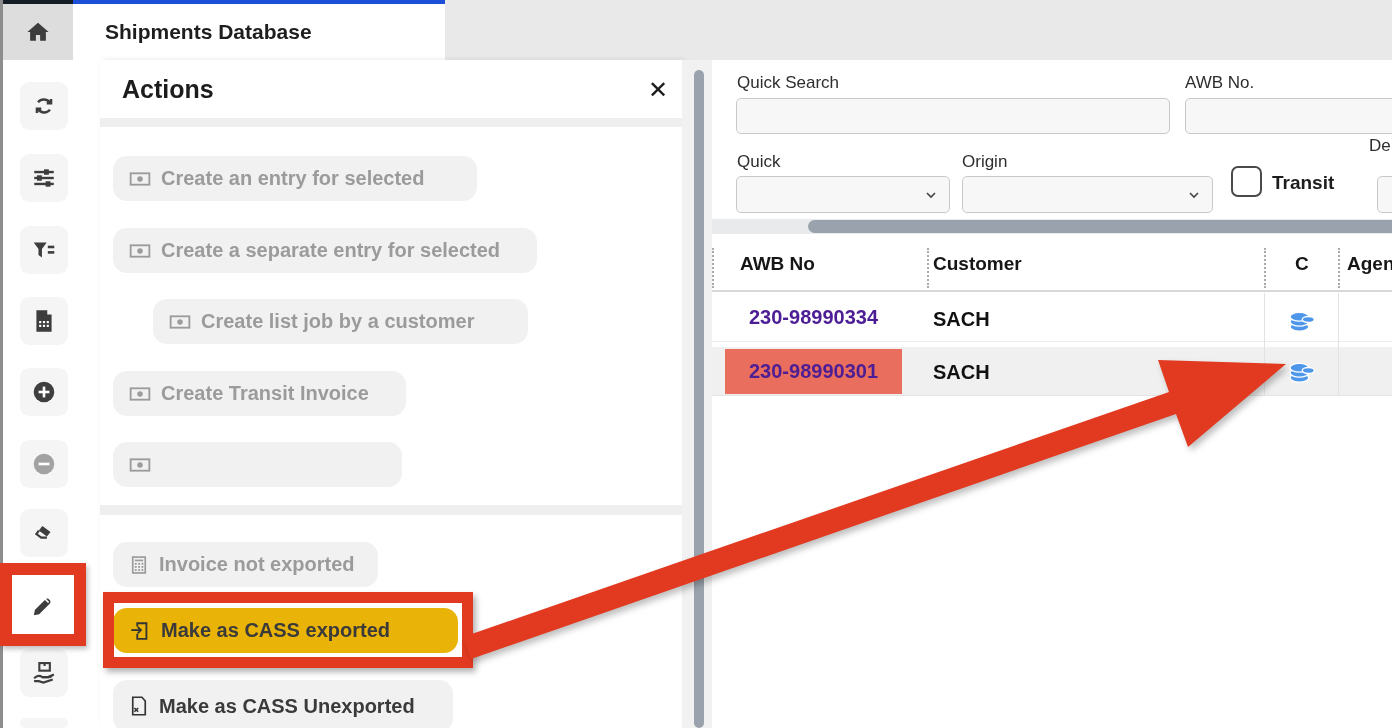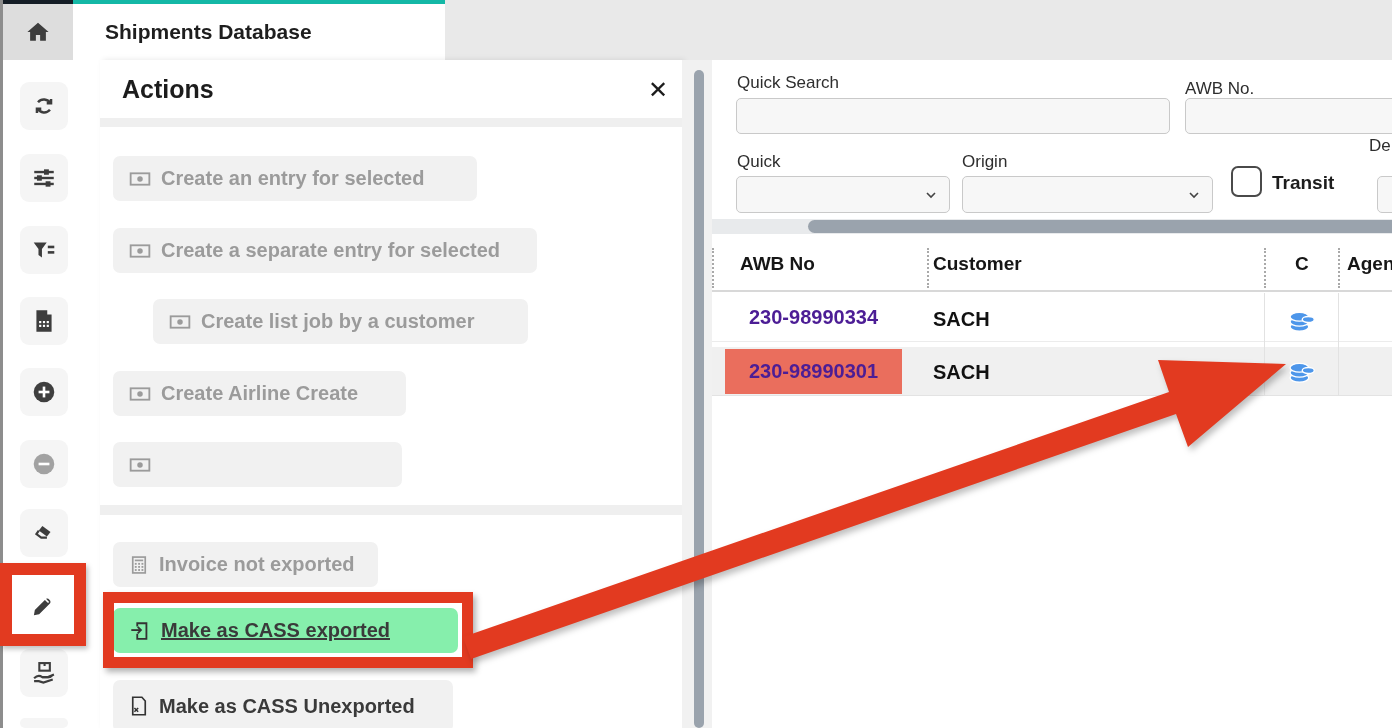--- a/index.html
+++ b/index.html
@@ -8,31 +8,31 @@
     background:#ffffff;
     font-family:"Liberation Sans","DejaVu Sans",sans-serif;
     color:#222;
   }
   .abs{position:absolute;}
   
   .topbar{left:0;top:0;width:1392px;height:60px;background:#e9e9e9;}
   .top-dark-line{left:0;top:0;width:73px;height:4px;background:#141d26;}
   .left-edge{left:0;top:0;width:3px;height:728px;background:#8d8d8d;z-index:40;}
   .home-btn{left:3px;top:4px;width:70px;height:56px;background:#dddddd;display:flex;align-items:center;justify-content:center;cursor:pointer;}
-  .tab{left:73px;top:0;width:372px;height:60px;background:#ffffff;border-top:4px solid #14b8a6;box-sizing:border-box;display:flex;align-items:center;padding-left:32px;}
+  .tab{left:73px;top:0;width:372px;height:60px;background:#ffffff;border-top:4px solid #1d4ed8;box-sizing:border-box;display:flex;align-items:center;padding-left:32px;}
   .tab-title{font-size:21px;font-weight:bold;color:#1e1e1e;}
   
   .sidebar{left:0;top:60px;width:88px;height:668px;background:#ffffff;}
   .side-btn{left:20px;width:48px;height:48px;background:#f5f5f5;border-radius:9px;display:flex;align-items:center;justify-content:center;cursor:pointer;}
   
   .panel{left:100px;top:60px;width:582px;height:668px;background:#ffffff;box-shadow:3px 0 6px rgba(0,0,0,0.10);}
   .panel-title{left:22px;top:15px;font-size:25px;font-weight:bold;color:#1c1c1c;}
   .panel-close{left:548px;top:16px;font-size:24px;font-weight:bold;color:#1c1c1c;cursor:pointer;}
   .panel-divider{left:0;width:582px;background:#efefef;}
-  .act-btn{left:13px;height:45px;background:#f1f1f1;border-radius:7px;display:flex;align-items:center;padding:0 16px;box-sizing:border-box;font-size:20px;font-weight:bold;color:#9b9b9b;cursor:pointer;white-space:nowrap;}
+  .act-btn{left:13px;height:45px;background:#f1f1f1;border-radius:14px;display:flex;align-items:center;padding:0 16px;box-sizing:border-box;font-size:20px;font-weight:bold;color:#9b9b9b;cursor:pointer;white-space:nowrap;}
   .act-btn .ic{margin-right:10px;display:flex;}
   .act-btn.enabled{color:#3a3a3a;}
   
   .red-box-pencil{left:0px;top:563px;width:86px;height:83px;background:#ffffff;border:12px solid #e23a20;box-sizing:border-box;display:flex;align-items:center;justify-content:center;z-index:50;box-shadow:2px 3px 5px rgba(0,0,0,0.25);}
   .red-box-btn{left:103px;top:592px;width:370px;height:76px;border:11px solid #e23a20;box-sizing:border-box;z-index:50;box-shadow:3px 4px 6px rgba(0,0,0,0.3);pointer-events:none;}
   
   .v-gap{left:682px;top:60px;width:30px;height:668px;background:#f1f1f1;}
   .v-thumb{left:694px;top:70px;width:10px;height:658px;background:#9aa3ad;border-radius:6px;}
   
   .rpanel{left:712px;top:60px;width:680px;height:668px;background:#ffffff;}
@@ -201,21 +201,21 @@
       </span>
     <span>Create list job by a customer</span>
   </div>
   <div class="abs act-btn" style="top:311px;width:293px;">
     <span class="ic">
         <svg width="22" height="22" viewBox="0 0 24 24" fill="none" stroke="#9b9b9b" stroke-width="2">
           <rect x="1.8" y="5.8" width="20.4" height="12.4"></rect>
           <circle cx="12" cy="12" r="3" fill="#9b9b9b" stroke="none"></circle>
         </svg>
       </span>
-    <span>Create Airline Create</span>
+    <span>Create Transit Invoice</span>
   </div>
   <div class="abs act-btn" style="top:382px;width:289px;">
     <span class="ic">
         <svg width="22" height="22" viewBox="0 0 24 24" fill="none" stroke="#9b9b9b" stroke-width="2">
           <rect x="1.8" y="5.8" width="20.4" height="12.4"></rect>
           <circle cx="12" cy="12" r="3" fill="#9b9b9b" stroke="none"></circle>
         </svg>
       </span>
   </div>
 
@@ -235,21 +235,21 @@
             <rect x="15" y="13.2" width="2.2" height="2.2"></rect>
             <rect x="7" y="16.9" width="2.2" height="2.2"></rect>
             <rect x="11" y="16.9" width="2.2" height="2.2"></rect>
             <rect x="15" y="16.9" width="2.2" height="2.2"></rect>
           </g>
         </svg>
       </span>
     <span>Invoice not exported</span>
   </div>
 
-  <div class="abs act-btn enabled" style="top:548px;width:345px;background:#86efac;text-decoration:underline;">
+  <div class="abs act-btn enabled" style="top:548px;width:345px;background:#eab308;">
     <span class="ic">
         <svg width="22" height="22" viewBox="0 0 24 24" fill="none" stroke="#333" stroke-width="2">
           <path d="M9 7V3.5h10v17H9V15"></path>
           <line x1="2.5" y1="11" x2="13" y2="11"></line>
           <path d="M9.5 7.5 13 11l-3.5 3.5" fill="none"></path>
         </svg>
       </span>
     <span>Make as CASS exported</span>
   </div>
 
@@ -267,21 +267,21 @@
 <div class="abs red-box-btn"></div>
 
 <div class="abs v-gap"></div>
 <div class="abs v-thumb"></div>
 
 <div class="abs rpanel"></div>
 
 <div class="abs flabel" style="left:737px;top:73px;">Quick Search</div>
 <input class="abs finput" style="left: 736px; top: 98px; width: 434px;" value="">
 
-<div class="abs flabel" style="left:1185px;top:73px;margin-top:6px;">AWB No.</div>
+<div class="abs flabel" style="left:1185px;top:73px;">AWB No.</div>
 <input class="abs finput" style="left: 1185px; top: 98px; width: 230px;" value="">
 
 <div class="abs flabel" style="left:737px;top:152px;">Quick</div>
 <div class="abs fselect" style="left:736px;top:176px;width:214px;">
   <span>
       <svg width="16" height="16" viewBox="0 0 24 24" fill="none" stroke="#444" stroke-width="2.4">
         <polyline points="6,9 12,15 18,9"></polyline>
       </svg>
     </span>
 </div>

